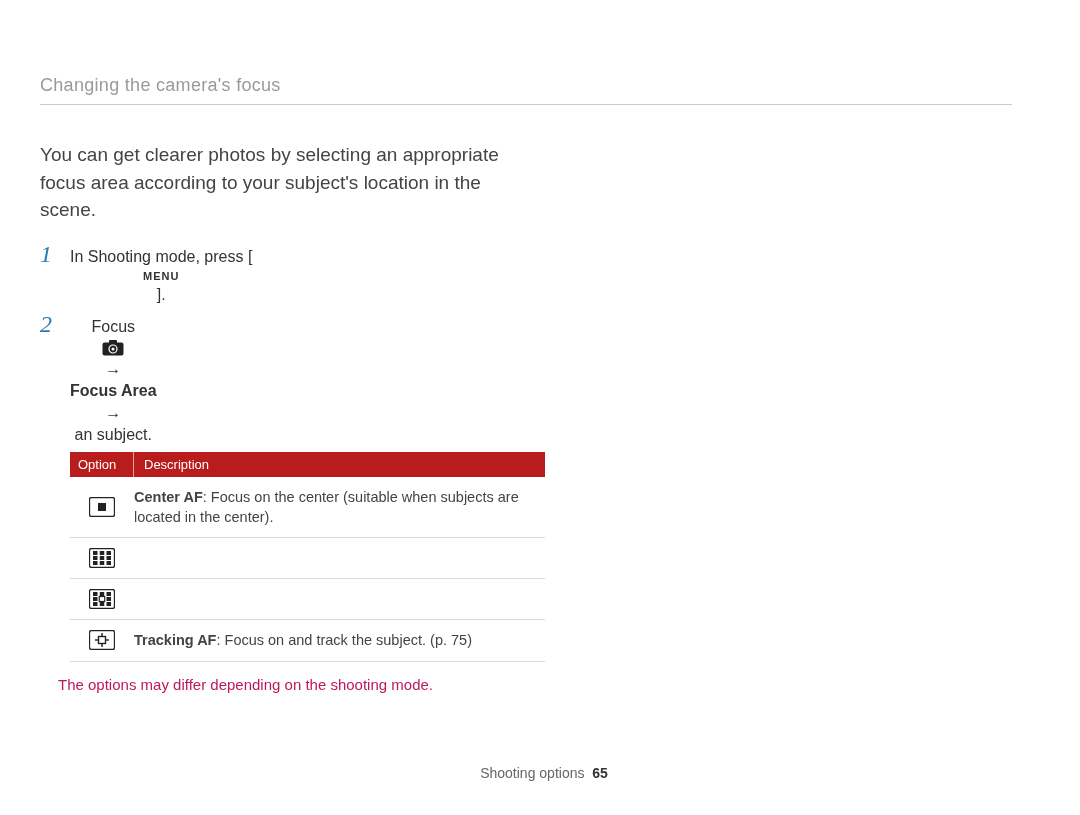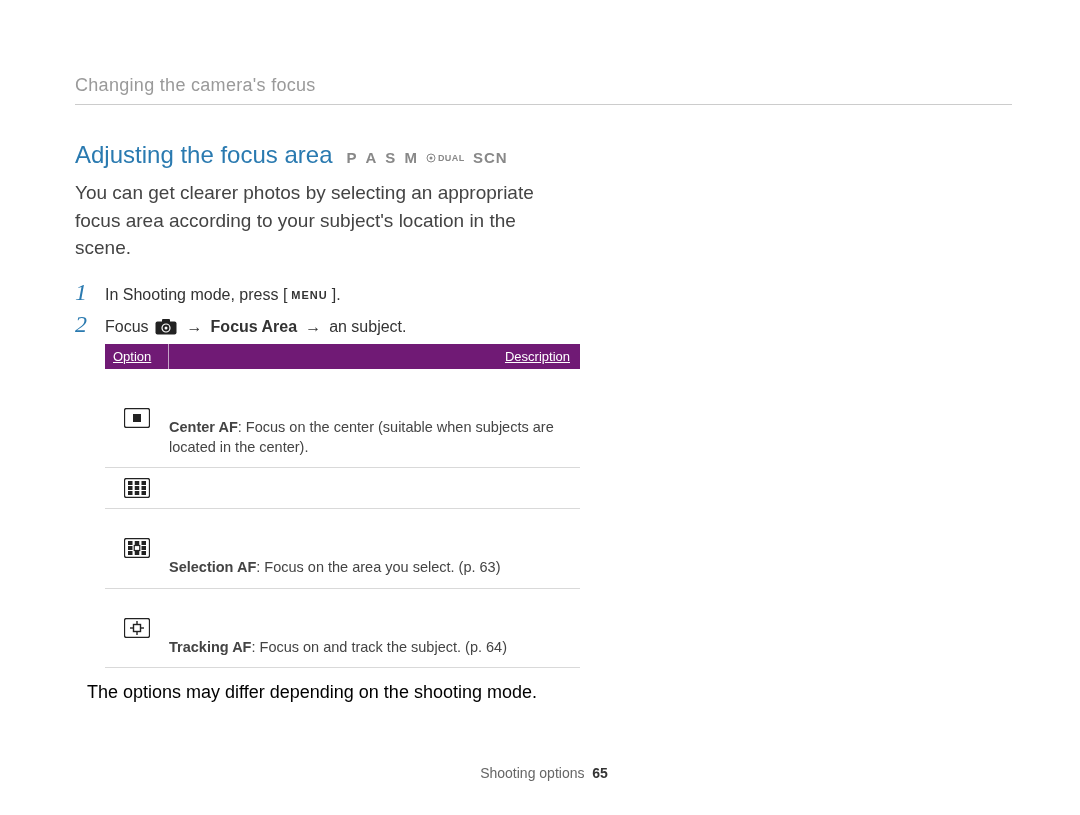--- a/index.html
+++ b/index.html
@@ -9,21 +9,21 @@
     }
     body {
       font-family: Arial, Helvetica, sans-serif;
       background: #fff;
       width: 1080px;
       height: 815px;
       position: relative;
       color: #333;
     }
     .page {
-      padding: 75px 68px 0 75px;
+      padding: 75px 68px 0 40px;
     }
     .breadcrumb {
       color: #9a9a9a;
       font-size: 18px;
       font-weight: 300;
       letter-spacing: 0.3px;
       border-bottom: 1px solid #ccc;
       padding-bottom: 8px;
       margin-bottom: 36px;
     }
@@ -82,20 +82,21 @@
       width: 18px;
       line-height: 1;
     }
     .step-text {
       font-size: 16px;
       color: #333;
       display: flex;
       align-items: center;
       flex-wrap: wrap;
       gap: 4px;
+      flex-direction: column;
     }
     .menu-key {
       display: inline-block;
       font-weight: 800;
       letter-spacing: 1px;
       font-size: 11px;
     }
     .cam-icon {
       display: inline-flex;
       align-items: center;
@@ -104,62 +105,59 @@
     .arrow {
       padding: 0 4px;
     }
     .table-wrap {
       margin-left: 30px;
       width: 475px;
       margin-top: 8px;
     }
     .table-header {
       display: flex;
-      background: #701a75;
+      background: #b91c1c;
       color: #fff;
       font-size: 13px;
-      text-decoration: underline;
     }
     .th-option {
       width: 64px;
       padding: 5px 8px;
       border-right: 1px solid rgba(255,255,255,0.6);
     }
     .th-desc {
       flex: 1;
       padding: 5px 10px;
-      text-align: right;
     }
     .table-row {
       display: flex;
       border-bottom: 1px solid #d9d9d9;
       padding: 10px 0;
     }
     .td-icon {
       width: 64px;
       display: flex;
       align-items: center;
       justify-content: center;
       flex-shrink: 0;
     }
     .td-desc {
       flex: 1;
       font-size: 14.5px;
       color: #444;
       line-height: 1.4;
       padding-right: 10px;
-      margin-top: 38px;
     }
     .td-desc .name {
       font-weight: 700;
     }
     .table-note {
-      font-size: 18px;
-      color: #000000;
-      margin-left: 12px;
+      font-size: 15px;
+      color: #be185d;
+      margin-left: 18px;
       margin-top: 14px;
     }
     .footer {
       position: absolute;
       bottom: 34px;
       left: 0;
       width: 100%;
       text-align: center;
       font-size: 14px;
       color: #666;
@@ -169,37 +167,20 @@
       font-weight: 600;
       color: #333;
     }
   </style>
 </head>
 <body>
 
 <div class="page">
   <div class="breadcrumb">Changing the camera's focus</div>
 
-  <div class="heading-row">
-    <div class="heading">Adjusting the focus area</div>
-    <div class="modes">
-      <span>P</span>
-      <span>A</span>
-      <span>S</span>
-      <span>M</span>
-      <span class="dual">
-        <svg width="10" height="10" viewBox="0 0 10 10">
-          <circle cx="5" cy="5" r="4" fill="none" stroke="#888" stroke-width="1"></circle>
-          <circle cx="5" cy="5" r="1.5" fill="#888"></circle>
-        </svg>
-        <span>DUAL</span>
-      </span>
-      <span>SCN</span>
-    </div>
-  </div>
 
   <div class="intro">You can get clearer photos by selecting an appropriate focus area according to your subject's location in the scene.</div>
 
   <ol class="steps">
     <li class="step">
       <span class="step-num">1</span>
       <span class="step-text">
         <span>In Shooting mode, press [</span>
           <span class="menu-key">MENU</span>
           <span>].</span>
@@ -268,38 +249,35 @@
           <rect x="10.75" y="3" width="4.5" height="4" fill="#222"></rect>
           <rect x="17.5" y="3" width="4.5" height="4" fill="#222"></rect>
           <rect x="4" y="8" width="4.5" height="4" fill="#222"></rect>
           <rect x="10.25" y="7.5" width="5.5" height="5" fill="none" stroke="#222" stroke-width="1.2"></rect>
           <rect x="17.5" y="8" width="4.5" height="4" fill="#222"></rect>
           <rect x="4" y="13" width="4.5" height="4" fill="#222"></rect>
           <rect x="10.75" y="13" width="4.5" height="4" fill="#222"></rect>
           <rect x="17.5" y="13" width="4.5" height="4" fill="#222"></rect>
         </svg>
       </div>
-      <div class="td-desc">
-        <span class="name">Selection AF</span><span>: Focus on the area you select. (p. 63)</span>
-      </div>
     </div>
 
     <div class="table-row">
       <div class="td-icon">
         <svg width="26" height="20" viewBox="0 0 26 20">
           <rect x="0.5" y="0.5" width="25" height="19" rx="2" fill="none" stroke="#222" stroke-width="1.3"></rect>
           <rect x="9.5" y="6.5" width="7" height="7" fill="none" stroke="#222" stroke-width="1.4"></rect>
           <line x1="13" y1="3" x2="13" y2="6.5" stroke="#222" stroke-width="1.4"></line>
           <line x1="13" y1="13.5" x2="13" y2="17" stroke="#222" stroke-width="1.4"></line>
           <line x1="6" y1="10" x2="9.5" y2="10" stroke="#222" stroke-width="1.4"></line>
           <line x1="16.5" y1="10" x2="20" y2="10" stroke="#222" stroke-width="1.4"></line>
         </svg>
       </div>
       <div class="td-desc">
-        <span class="name">Tracking AF</span><span>: Focus on and track the subject. (p. 64)</span>
+        <span class="name">Tracking AF</span><span>: Focus on and track the subject. (p. 75)</span>
       </div>
     </div>
   </div>
 
   <div class="table-note">The options may differ depending on the shooting mode.</div>
 </div>
 
 <div class="footer">
   <span>Shooting options</span>&nbsp;&nbsp;<span class="pageno">65</span>
 </div>

